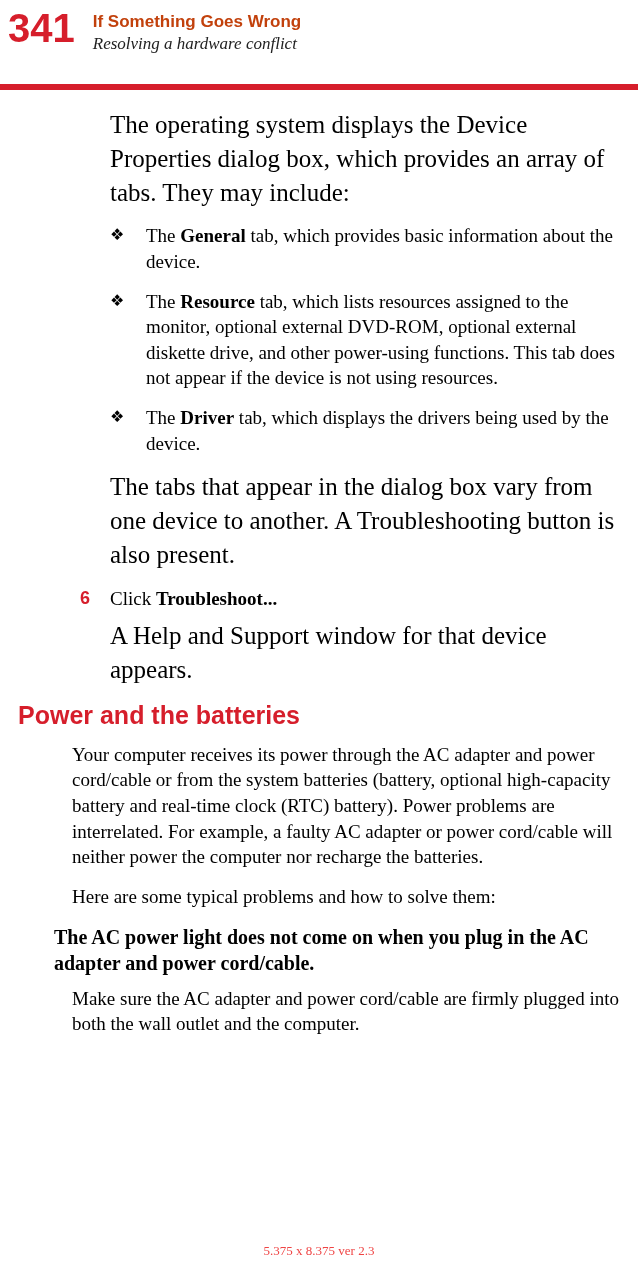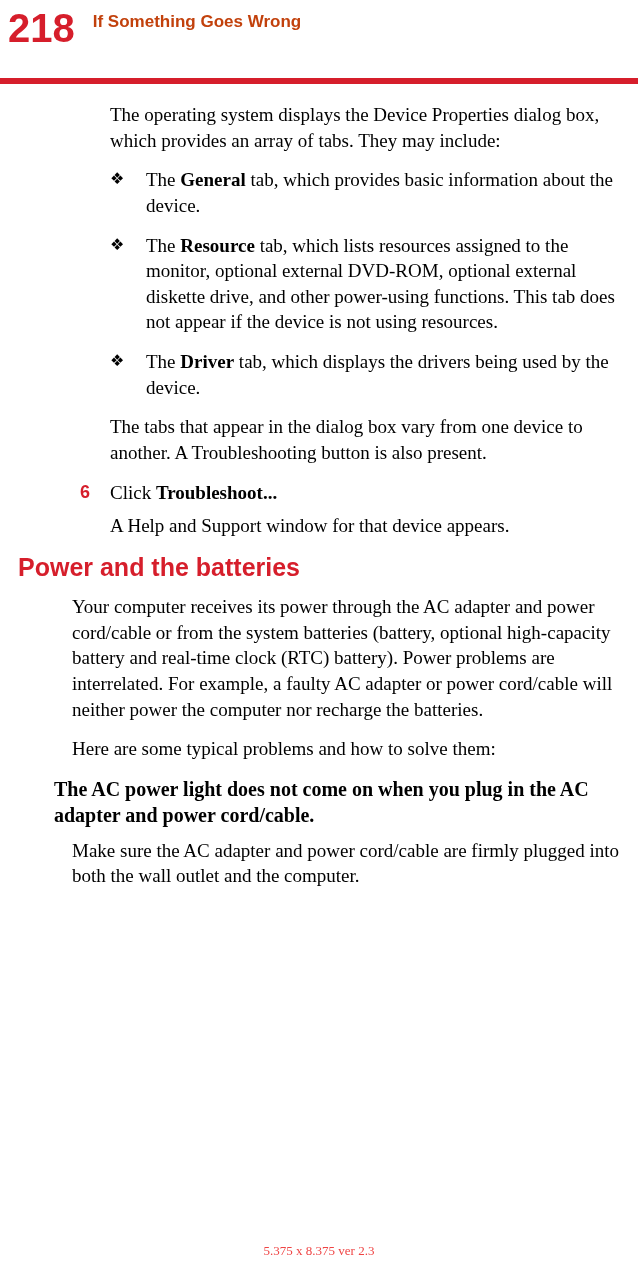--- a/index.html
+++ b/index.html
@@ -47,21 +47,21 @@
     .red-rule {
       border: none;
       height: 6px;
       background: #d61e2b;
       margin: 30px 0 18px 0;
     }
     .content {
       padding: 0 18px 0 18px;
     }
     .body-text {
-      font-size: 19px;
+      font-size: 25px;
       line-height: 1.35;
       margin-left: 92px;
       margin-right: 0;
       margin-bottom: 14px;
       color: #000;
     }
     .body-text-noindent {
       font-size: 19px;
       line-height: 1.35;
       margin-left: 54px;
@@ -134,23 +134,24 @@
       width: 100%;
       text-align: center;
       font-size: 13px;
       color: #ef4444;
     }
   </style>
 </head>
 <body>
 
 <div class="header">
-  <div class="page-number">218</div>
+  <div class="page-number">341</div>
   <div class="header-text">
     <div class="chapter-title">If Something Goes Wrong</div>
+    <div class="section-subtitle">Resolving a hardware conflict</div>
   </div>
 </div>
 
 <hr class="red-rule">
 
 <div class="content">
 
   <p class="body-text">The operating system displays the Device Properties dialog box, which provides an array of tabs. They may include:</p>
 
   <div class="bullet-item">

